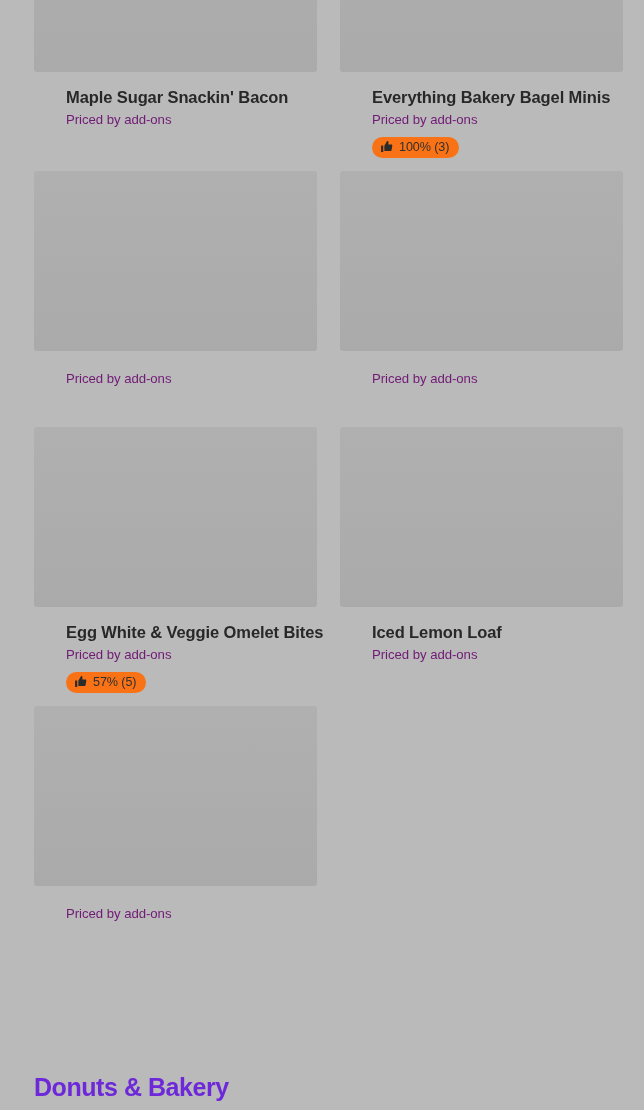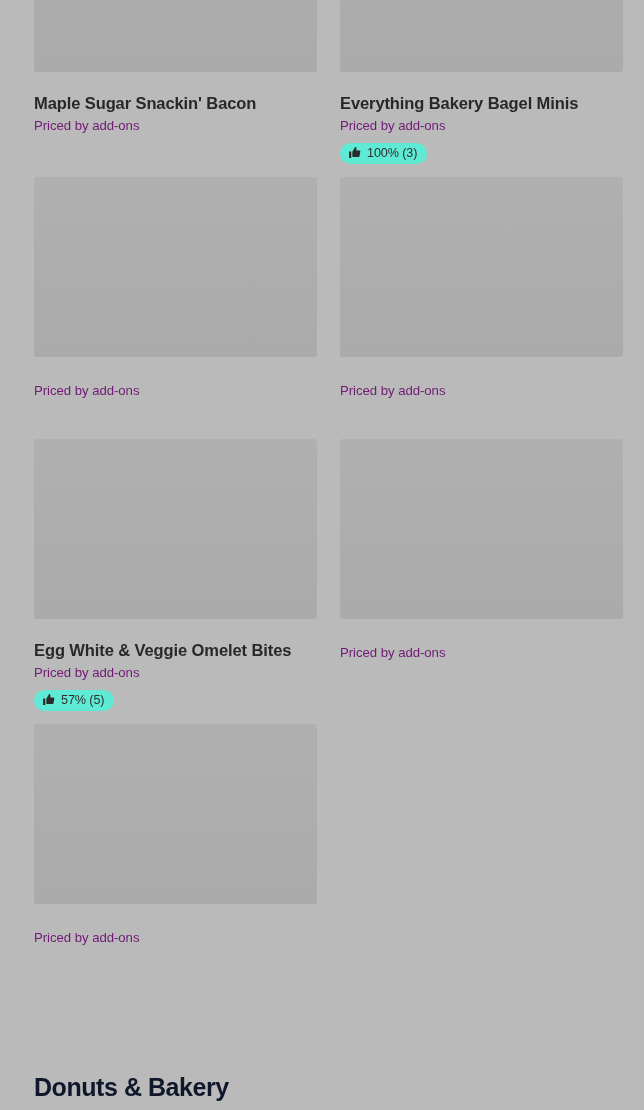--- a/index.html
+++ b/index.html
@@ -49,21 +49,22 @@
 
   
   .product-media::after {
     content: "";
     position: absolute;
     inset: 0;
     background: linear-gradient(180deg, rgba(255,255,255,0.035), rgba(0,0,0,0.015));
   }
 
   .product-info {
-    padding-top: 21px;
+    padding-top: 15px;
+    margin-left: 32px;
   }
 
   .product-title {
     font-size: 16.5px;
     font-weight: bold;
     color: #282828;
     letter-spacing: -0.1px;
     line-height: 20px;
     white-space: nowrap;
   }
@@ -76,21 +77,21 @@
     margin-top: 4px;
     letter-spacing: -0.05px;
   }
 
   .rating-badge {
     display: inline-flex;
     align-items: center;
     gap: 6px;
     margin-top: 8px;
     padding: 4px 10px 4px 8px;
-    background: #5eead4;
+    background: #f97316;
     border-radius: 13px;
     line-height: 1;
   }
 
   .rating-badge .thumb-icon {
     display: inline-block;
     width: 13px;
     height: 13px;
     flex: 0 0 13px;
     position: relative;
@@ -115,21 +116,21 @@
     grid-column: 1 / -1;
   }
 
   
   .section-heading {
     position: absolute;
     left: 34px;
     bottom: 8px;
     font-size: 25px;
     font-weight: bold;
-    color: #0f172a;
+    color: #6d28d9;
     letter-spacing: -0.45px;
     line-height: 30px;
   }
 </style>
 </head>
 <body>
 
 <div class="page">
 
   <div class="product-grid">
@@ -188,20 +189,21 @@
             </svg>
           </span>
           <span class="rating-text">57% (5)</span>
         </div>
       </div>
     </div>
 
     <div class="product-card">
       <div class="product-media"></div>
       <div class="product-info">
+        <div class="product-title">Iced Lemon Loaf</div>
         <div class="product-price">Priced by add-ons</div>
       </div>
     </div>
 
     <div class="row-gap-spacer" style="height:13px;"></div>
 
     <div class="product-card">
       <div class="product-media"></div>
       <div class="product-info">
         <div class="product-price">Priced by add-ons</div>

